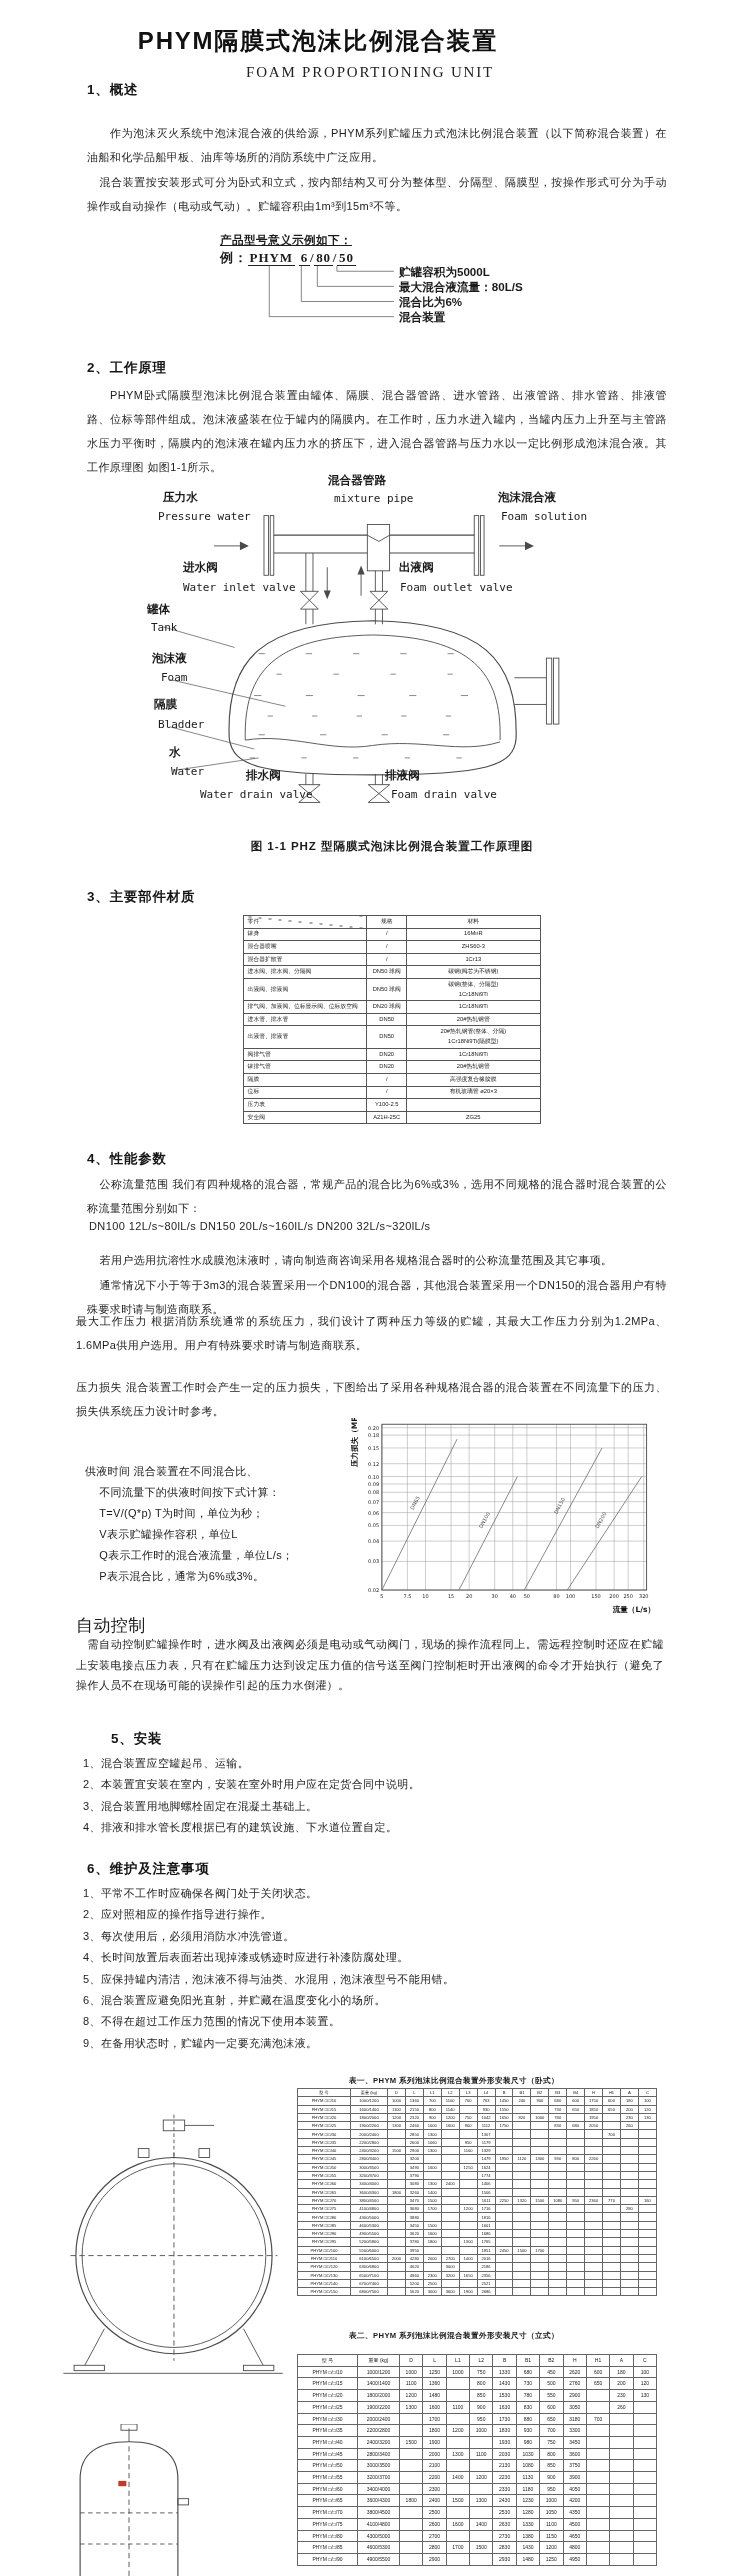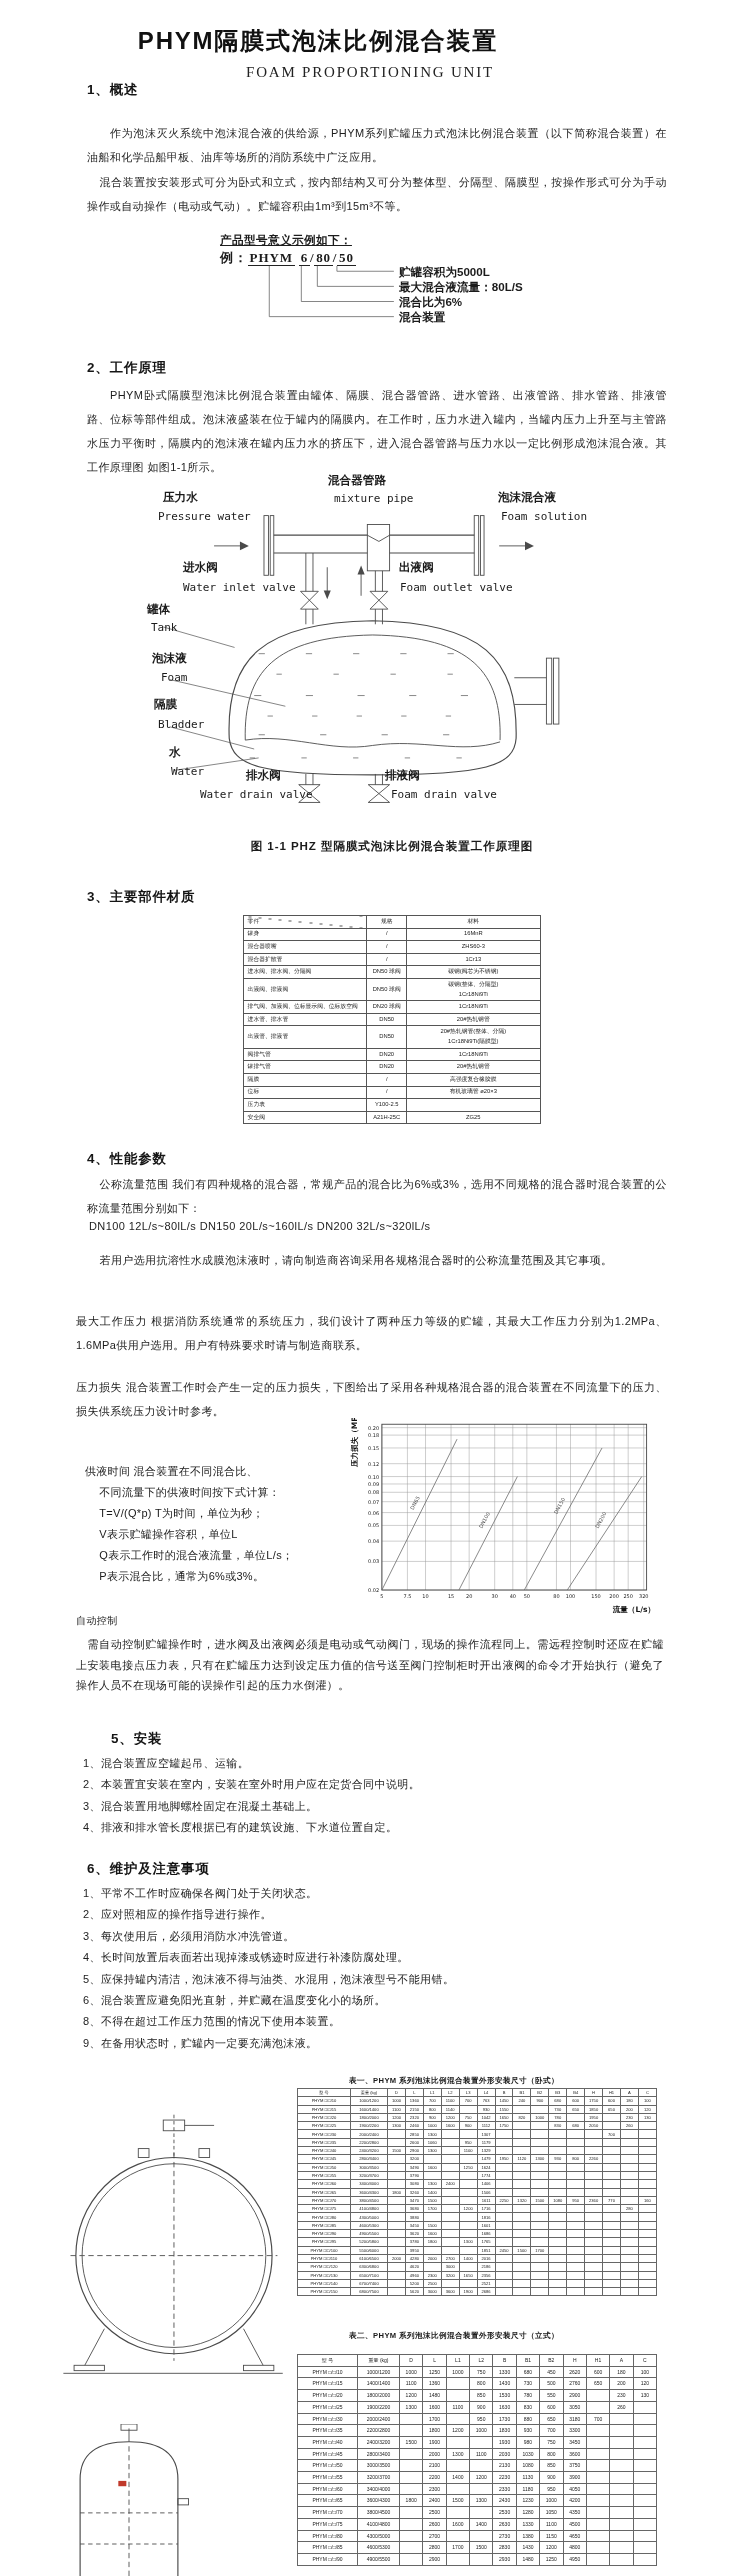--- a/index.html
+++ b/index.html
@@ -258,20 +258,21 @@
           <td>A21H-25C</td>
           <td>ZG25</td>
         </tr>
       </tbody>
     </table>
 
   <div class="abs sec-h" style="left:87px;top:1150px;">4、性能参数</div>
   <div class="abs para" style="left:87px;top:1172px;text-indent:12.5px;">公称流量范围  我们有四种规格的混合器，常规产品的混合比为6%或3%，选用不同规格的混合器时混合装置的公称流量范围分别如下：</div>
   <div class="abs line" style="left:89px;top:1220px;">DN100  12L/s~80lL/s   DN150  20L/s~160lL/s   DN200  32L/s~320lL/s</div>
   <div class="abs para" style="left:87px;top:1248px;text-indent:12.5px;line-height:24px;">若用户选用抗溶性水成膜泡沫液时，请向制造商咨询采用各规格混合器时的公称流量范围及其它事项。</div>
+  <div class="abs para" style="left:87px;top:1273px;text-indent:12.5px;">通常情况下小于等于3m3的混合装置采用一个DN100的混合器，其他混合装置采用一个DN150的混合器用户有特殊要求时请与制造商联系。</div>
   <div class="abs para" style="left:76px;top:1309px;width:591px;">最大工作压力 根据消防系统通常的系统压力，我们设计了两种压力等级的贮罐，其最大工作压力分别为1.2MPa、1.6MPa供用户选用。用户有特殊要求时请与制造商联系。</div>
   <div class="abs para" style="left:76px;top:1375px;width:591px;">压力损失  混合装置工作时会产生一定的压力损失，下图给出了采用各种规格混合器的混合装置在不同流量下的压力、损失供系统压力设计时参考。</div>
 
   <div class="abs supply" style="left:85px;top:1461px;">
       <div>供液时间  混合装置在不同混合比、</div>
       <div>不同流量下的供液时间按下式计算：</div>
       <div>T=V/(Q*p)    T为时间，单位为秒；</div>
       <div>V表示贮罐操作容积，单位L</div>
       <div>Q表示工作时的混合液流量，单位L/s；</div>
       <div>P表示混合比，通常为6%或3%。</div>
@@ -338,21 +339,21 @@
       <line x1="124.44182490667161" y1="193" x2="189.99050970356728" y2="65.68920568898791" class="series"></line>
       <text x="150.21616730511946" y="124.34460284449395" class="slabel" transform="rotate(-62 150.21616730511946 124.34460284449395)">DN100</text>
       <line x1="197.76046314272915" y1="193" x2="284.9770895894792" y2="33.615843566816324" class="series"></line>
       <text x="234.36877636610416" y="108.30792178340816" class="slabel" transform="rotate(-62 234.36877636610416 108.30792178340816)">DN150</text>
       <line x1="245.981523495789" y1="193" x2="329.5216457691832" y2="65.68920568898791" class="series"></line>
       <text x="280.7515846324861" y="124.34460284449395" class="slabel" transform="rotate(-62 280.7515846324861 124.34460284449395)">DN200</text>
       <text x="297" y="218" class="alabel">流量（L/s）</text>
       <text x="10" y="55" class="alabel" transform="rotate(-90 10 55)">压力损失（MPa）</text>
     </svg>
 
-  <div class="abs line" style="left:76px;top:1614px;font-size:10px;">自动控制</div>
+  <div class="abs line" style="left:76px;top:1614px;font-size:17px;">自动控制</div>
   <div class="abs para" style="left:76px;top:1634px;width:588px;line-height:20.5px;text-indent:11.6px;">需自动控制贮罐操作时，进水阀及出液阀必须是电动或气动阀门，现场的操作流程同上。需远程控制时还应在贮罐上安装电接点压力表，只有在贮罐压力达到设定压力值的信号送至阀门控制柜时开出液阀的命令才开始执行（避免了操作人员不在现场可能的误操作引起的压力水倒灌）。</div>
 
   <div class="abs sec-h" style="left:87px;top:1730px;margin-left:24px;">5、安装</div>
   <div class="abs list" style="left:83px;top:1753px;">
       <div>1、混合装置应空罐起吊、运输。</div>
       <div>2、本装置宜安装在室内，安装在室外时用户应在定货合同中说明。</div>
       <div>3、混合装置用地脚螺栓固定在混凝土基础上。</div>
       <div>4、排液和排水管长度根据已有的建筑设施、下水道位置自定。</div>
     </div>
 

